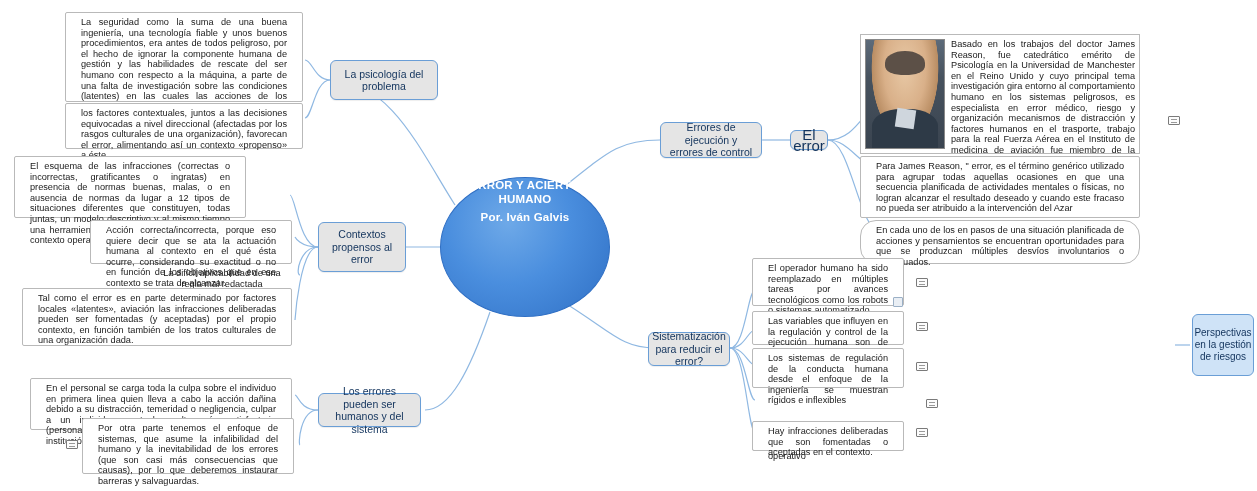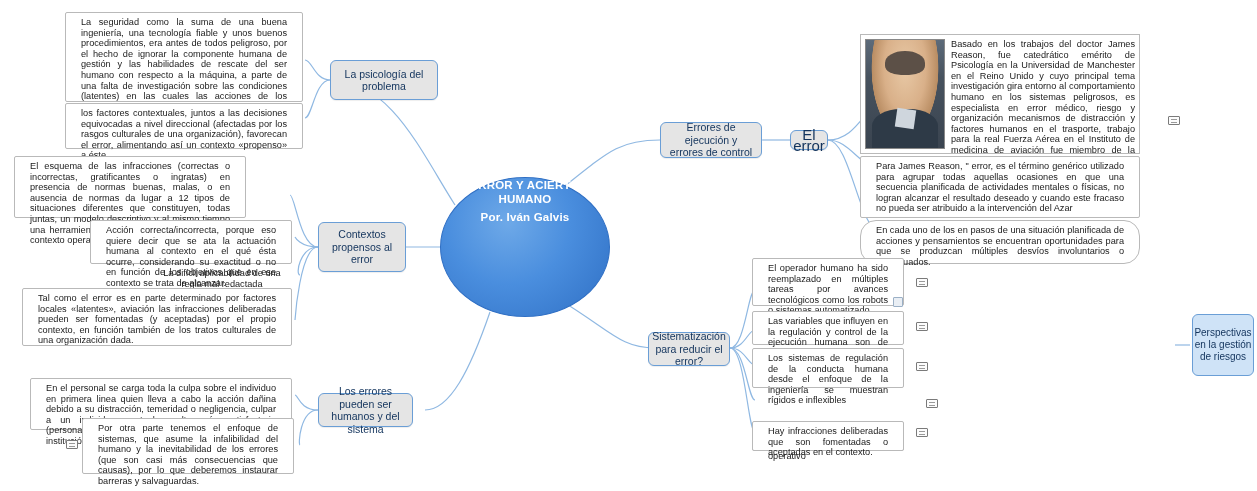--- a/index.html
+++ b/index.html
@@ -305,21 +305,21 @@
   <div class="node tbox" style="left:752px; top:348px; width:152px; height:40px;">
     <span>Los sistemas de regulación de la conducta humana desde el enfoque de la ingeniería se muestran rígidos e inflexibles</span>
   </div>
   <div class="node tbox" style="left:752px; top:391px; width:152px; height:26px;margin-top:34px;">
     <span>La ejecución Humana se debe analizar en un contexto operativo</span>
   </div>
   <div class="node tbox" style="left:752px; top:421px; width:152px; height:30px;">
     <span>Hay infracciones deliberadas que son fomentadas o aceptadas en el contexto.</span>
   </div>
 
-  <div class="node branch" style="left:318px; top:393px; width:95px; height:34px;">
+  <div class="node branch" style="left:318px; top:393px; width:103px; height:34px;">
     <span>Los errores pueden ser humanos y del sistema</span>
   </div>
 
   <div class="node tbox" style="left:30px; top:378px; width:262px; height:52px;">
     <span>En el personal se carga toda la culpa sobre el individuo en primera linea quien lleva a cabo la acción dañina debido a su distracción, temeridad o negligencia, culpar a un individuo puntual resulta más satisfactorio (personal y económicamente) que hacerlo con una institución y otros factores.</span>
   </div>
   <div class="node tbox" style="left:82px; top:418px; width:212px; height:56px;">
     <span>Por otra parte tenemos el enfoque de sistemas, que asume la infalibilidad del humano y la inevitabilidad de los errores (que son casi más consecuencias que causas), por lo que deberemos instaurar barreras y salvaguardas.</span>
   </div>
 

